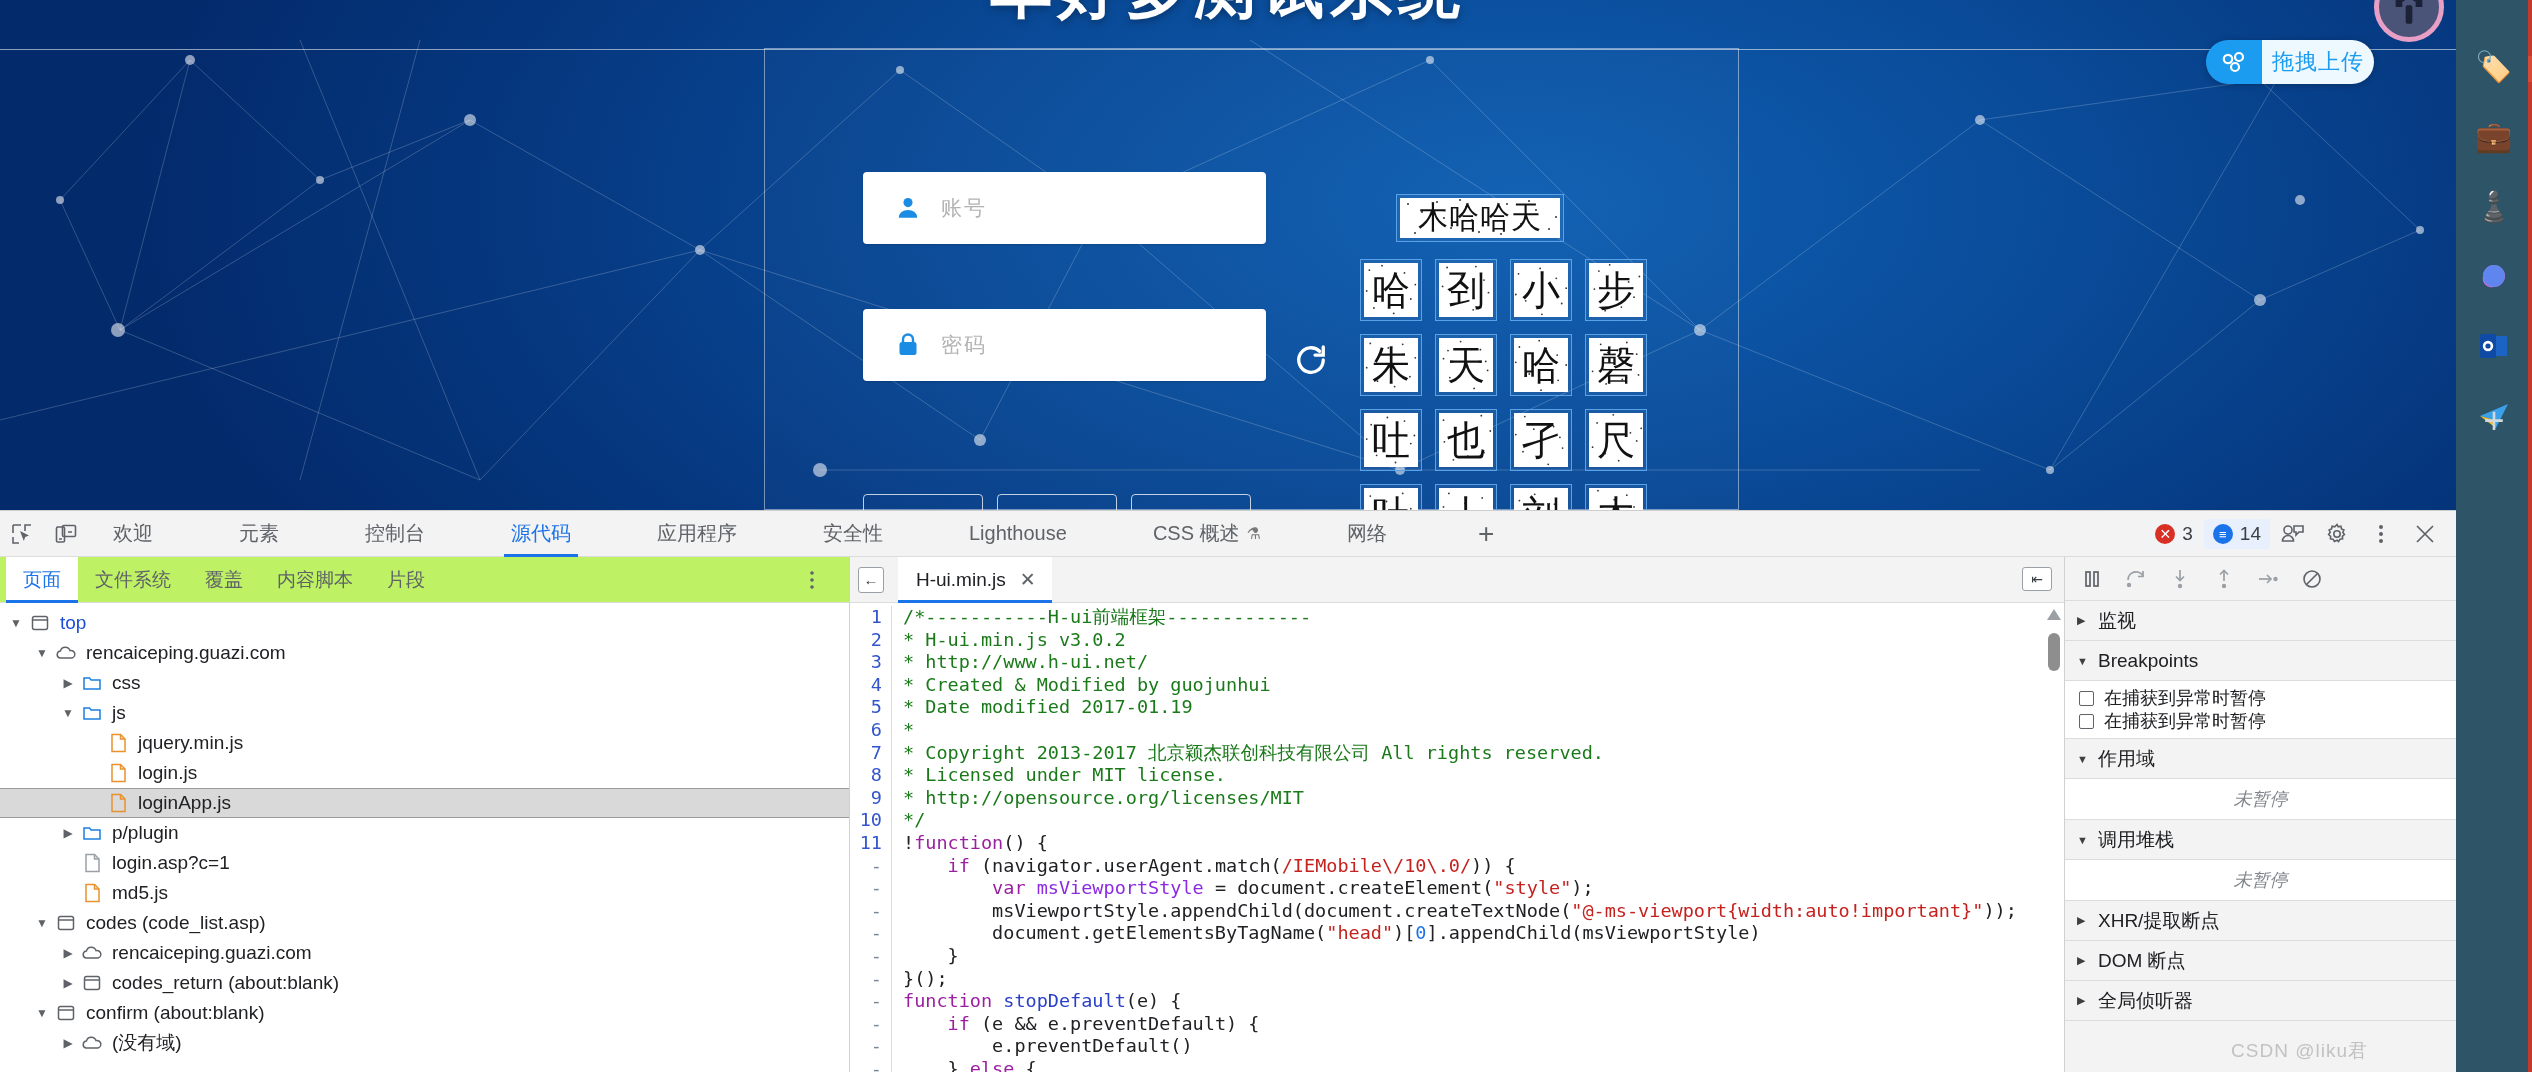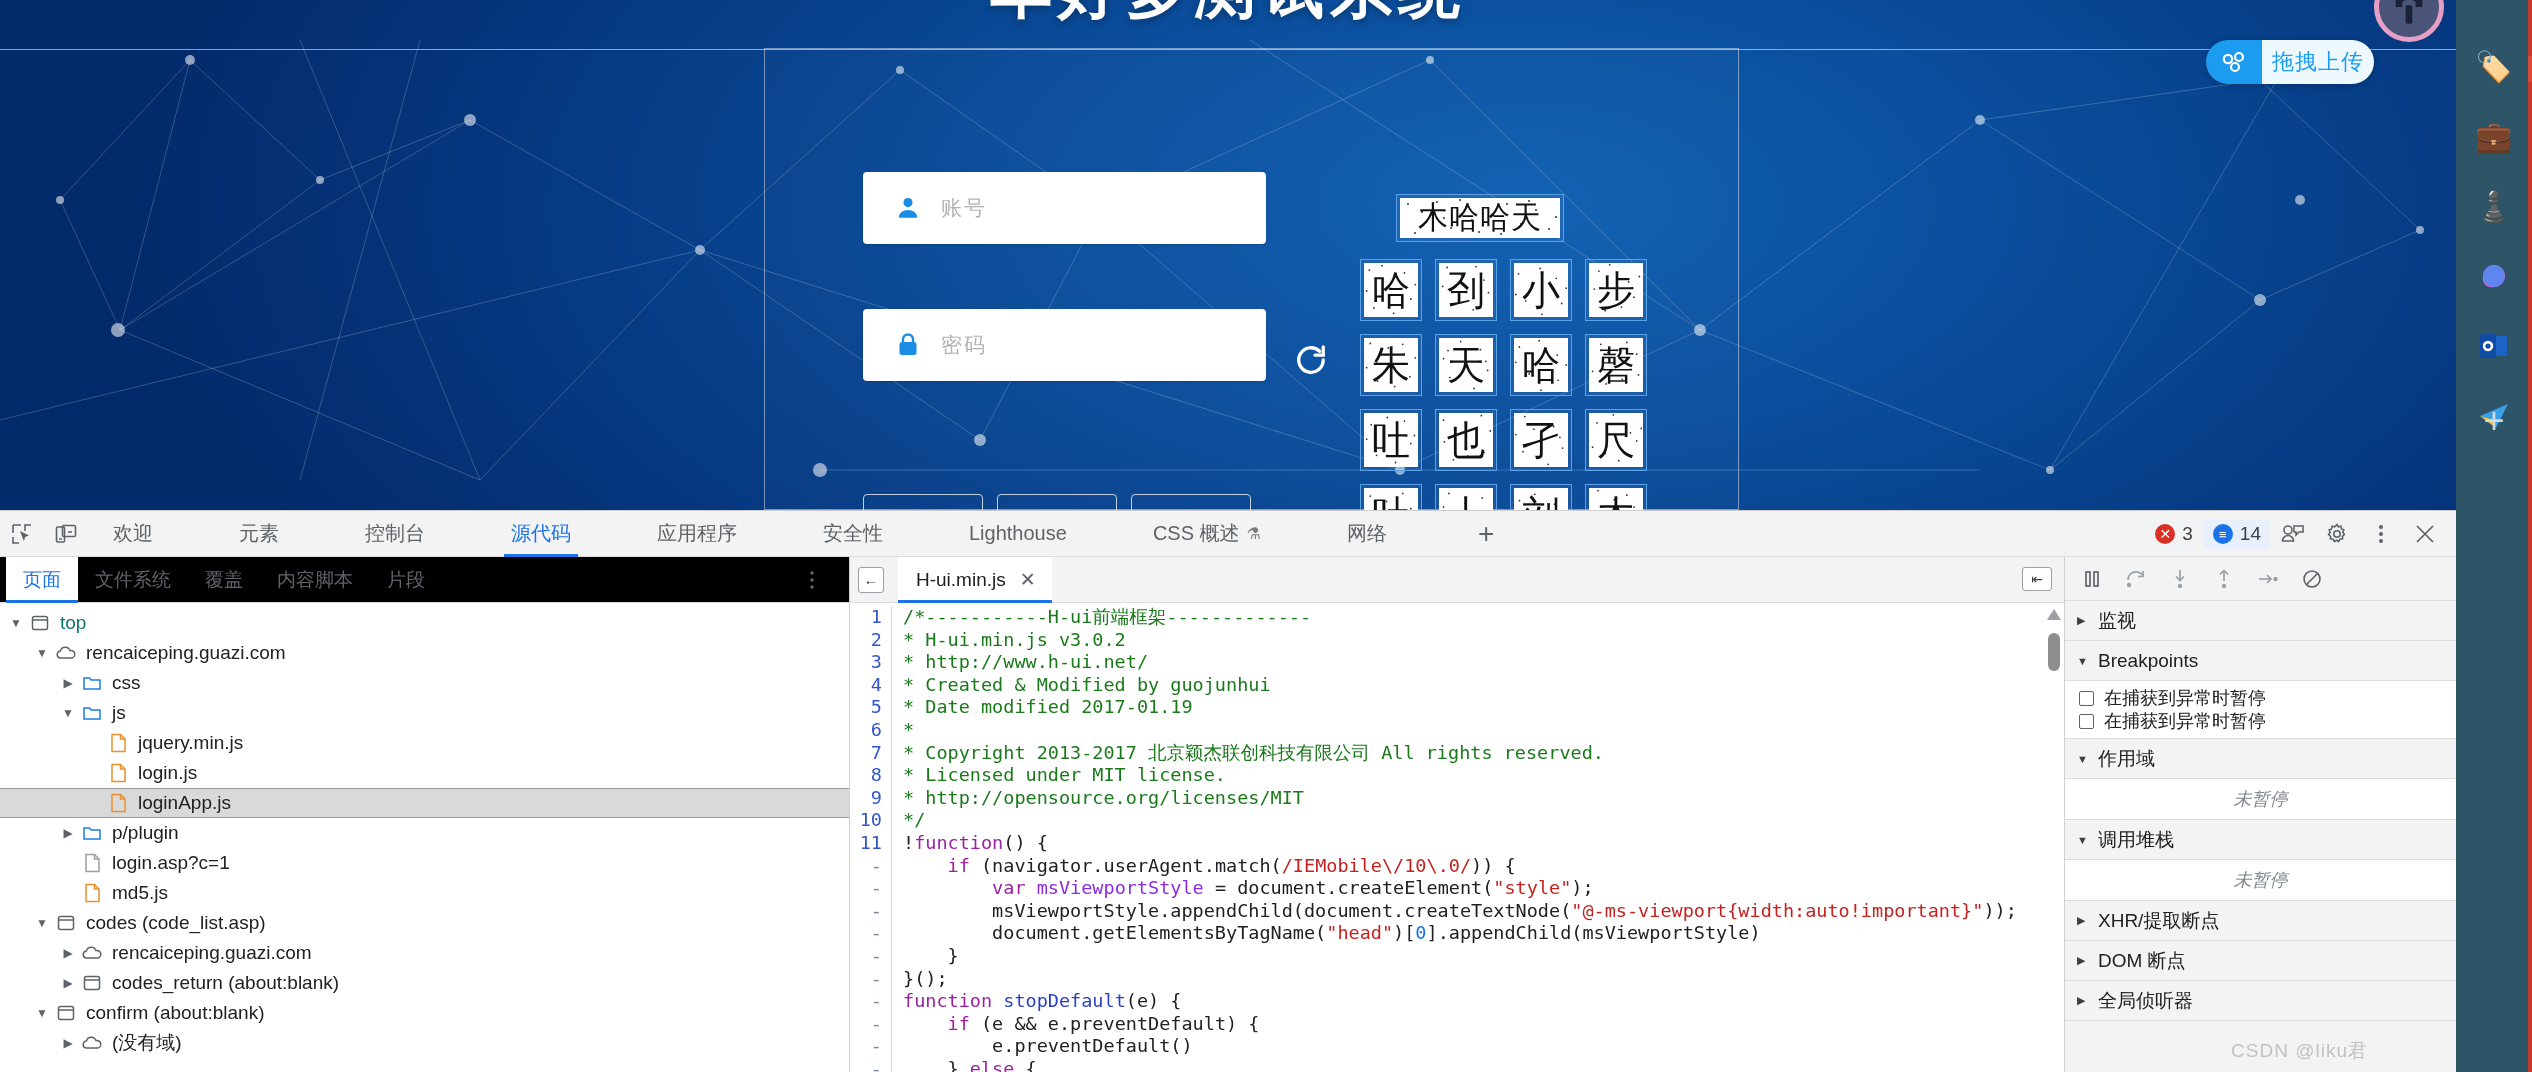--- a/index.html
+++ b/index.html
@@ -182,39 +182,39 @@
   .dt-badge.msg { background: #e8f0fe; }
   .dot-err { width: 20px; height: 20px; border-radius: 50%; background: #d93025; color:#fff; font-size: 14px; display:flex; align-items:center; justify-content:center; }
   .dot-msg { width: 20px; height: 20px; border-radius: 50%; background: #1a73e8; color:#fff; font-size: 13px; display:flex; align-items:center; justify-content:center; }
   .dt-iconbtn { width: 42px; height: 46px; display: flex; align-items: center; justify-content: center; color: #5f6368; }
 
   
   .sources { display: flex; height: 516px; }
   .nav-pane { width: 850px; background: #fff; border-right: 1px solid #d0d0d0; display: flex; flex-direction: column; }
   .nav-tabs {
     height: 46px; display: flex; align-items: center; position: relative;
-    background: #000000; border-bottom: 1px solid #dcdcdc;
+    background: #bef264; border-bottom: 1px solid #dcdcdc;
   }
   .nav-tab {
     height: 46px; padding: 0 17px; display: flex; align-items: center;
     font-size: 19px; color: #5f6368; position: relative; white-space: nowrap;
   }
   .nav-tab:first-child { margin-left: 6px; }
   .nav-tab.active { color: #1a73e8; background: #fff; }
   .nav-tab.active::after { content:""; position:absolute; left:0; right:0; bottom:0; height:3px; background:#1a73e8; }
   .nav-kebab { position: absolute; right: 34px; top: 0; height: 46px; display: flex; align-items: center; color: #5f6368; font-size: 20px; }
 
   .tree { flex: 1; overflow: hidden; padding-top: 5px; font-size: 19px; color: #202124; }
   .tnode { height: 30px; display: flex; align-items: center; white-space: nowrap; }
   .tnode.sel { background: #d9d9d9; border-top: 1px solid #9a9a9a; border-bottom: 1px solid #9a9a9a; }
   .arrow { width: 16px; height: 16px; margin-right: 5px; flex: 0 0 auto; display:flex; align-items:center; justify-content:center; color:#5f6368; font-size: 12px; }
   .arrow.blank { visibility: hidden; }
   .ticon { width: 22px; height: 22px; margin-right: 9px; flex: 0 0 auto; display:flex; align-items:center; justify-content:center; }
   .tlabel { color: #202124; }
-  .tlabel.dim { color: #0f766e; }
+  .tlabel.dim { color: #1d4ed8; }
 
   
   .editor-pane { flex: 1; background: #fff; display: flex; flex-direction: column; position: relative; }
   .ed-tabbar {
     height: 46px; background: #f3f3f3; border-bottom: 1px solid #dcdcdc;
     display: flex; align-items: center; position: relative;
   }
   .ed-back {
     width: 26px; height: 26px; margin-left: 8px; margin-right: 14px;
     border: 1px solid #9aa0a6; border-radius: 3px;

